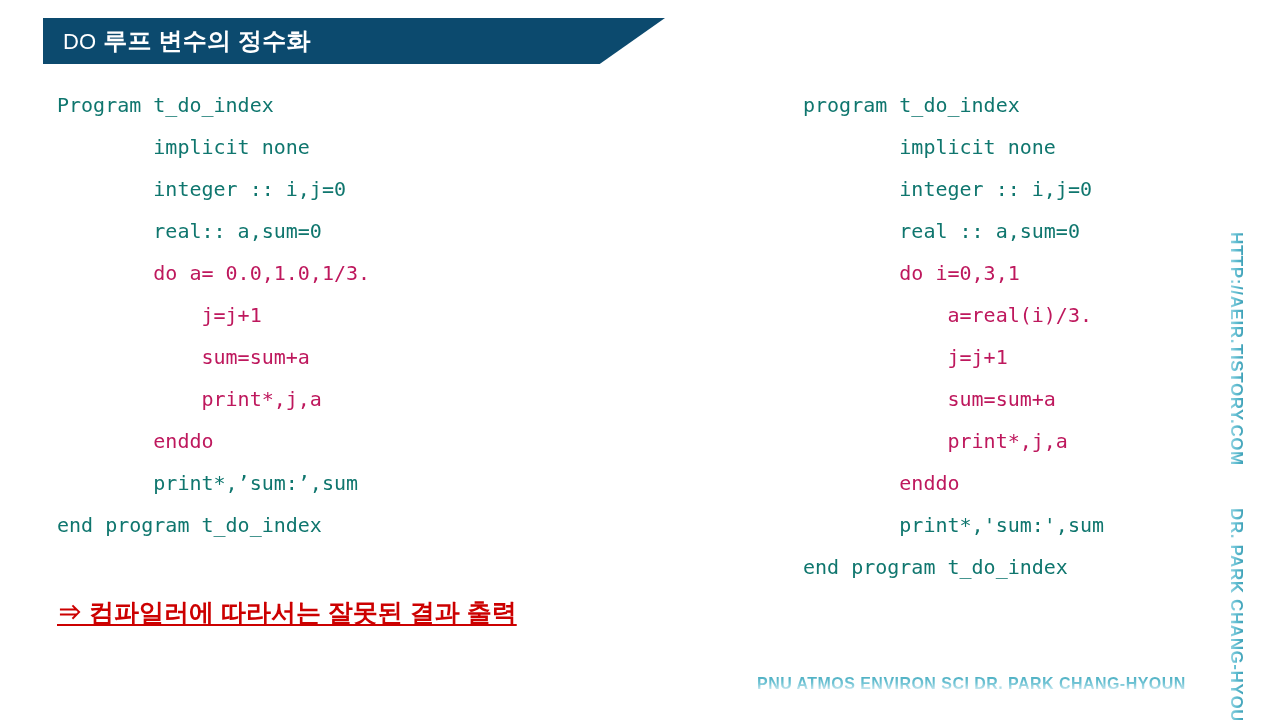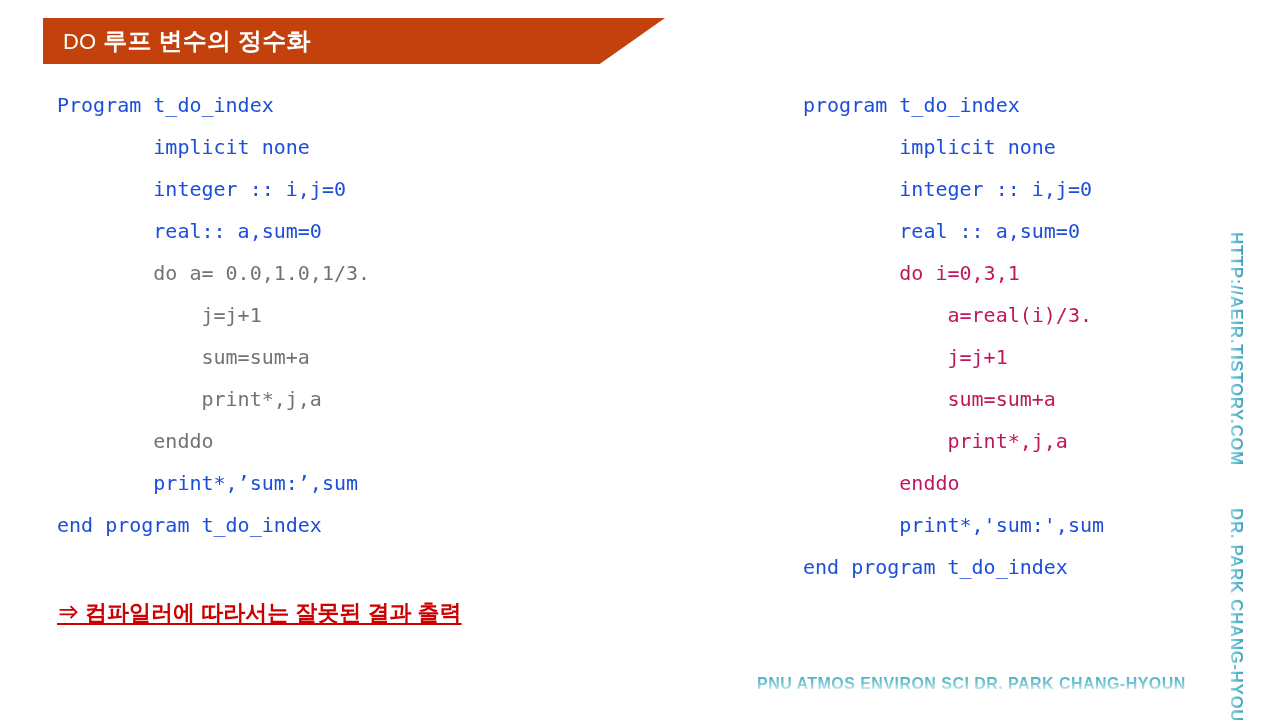--- a/index.html
+++ b/index.html
@@ -15,21 +15,21 @@
     position: relative;
   }
 
   
   #title-banner {
     position: absolute;
     left: 43px;
     top: 18px;
     width: 622px;
     height: 46px;
-    background: #c2410c;
+    background: #0c4a6e;
     clip-path: polygon(0 0, 100% 0, 89.5% 100%, 0 100%);
     display: flex;
     align-items: center;
   }
   #title-text {
     color: #ffffff;
     font-size: 24px;
     font-weight: 700;
     letter-spacing: 0.2px;
     padding-left: 20px;
@@ -47,32 +47,32 @@
     top: 84px;
     font-family: "DejaVu Sans Mono", "Liberation Mono", monospace;
     font-size: 20px;
     line-height: 42px;
     white-space: pre;
   }
   #code-left  { left: 57px; }
   #code-right { left: 803px; }
 
   .code-line { white-space: pre; }
-  .code-line.black { color: #1d4ed8; }
-  #code-left  .code-line.red { color: #737373; }
+  .code-line.black { color: #0f766e; }
+  #code-left  .code-line.red { color: #be185d; }
   #code-right .code-line.red { color: #be185d; }
 
   
   #conclusion {
     position: absolute;
     left: 57px;
     top: 596px;
     width: 470px;
     color: #cc0000;
-    font-size: 22px;
+    font-size: 25px;
     font-weight: 700;
     line-height: 33px;
     text-decoration: underline;
     text-underline-offset: 3px;
   }
 
   
   #footer-credit {
     position: absolute;
     left: 757px;

